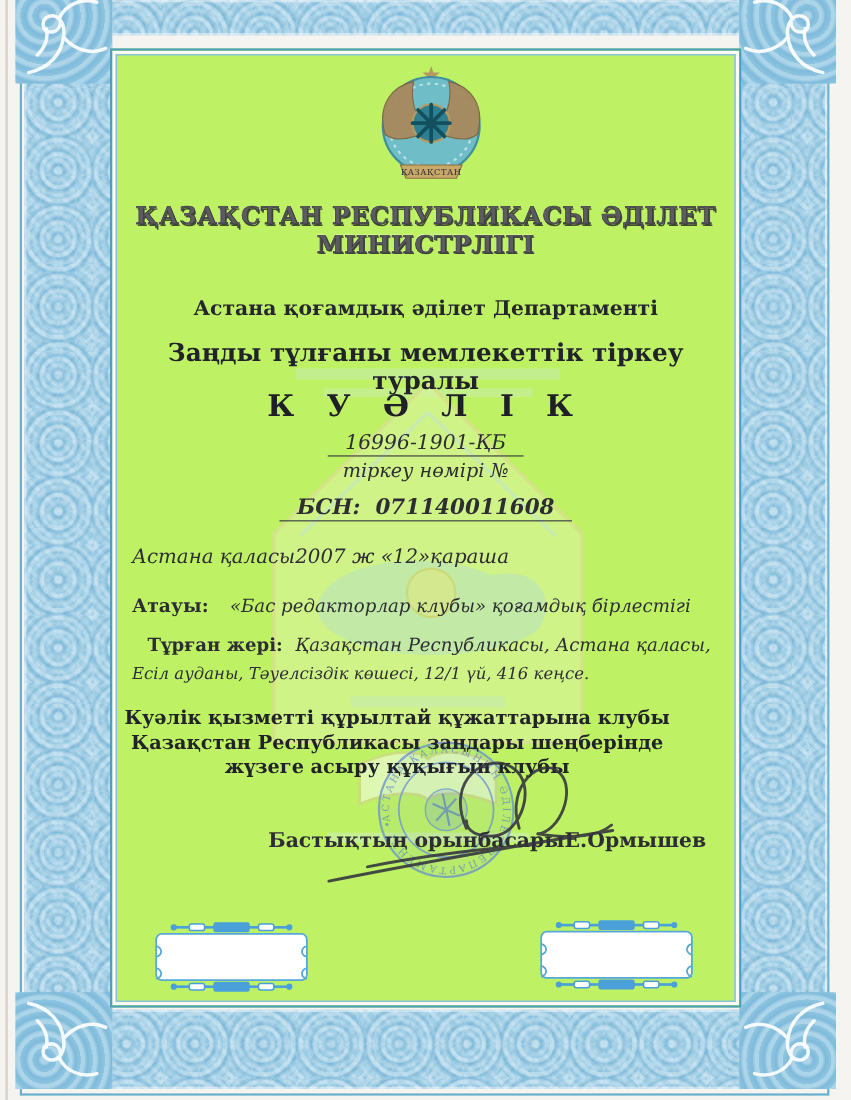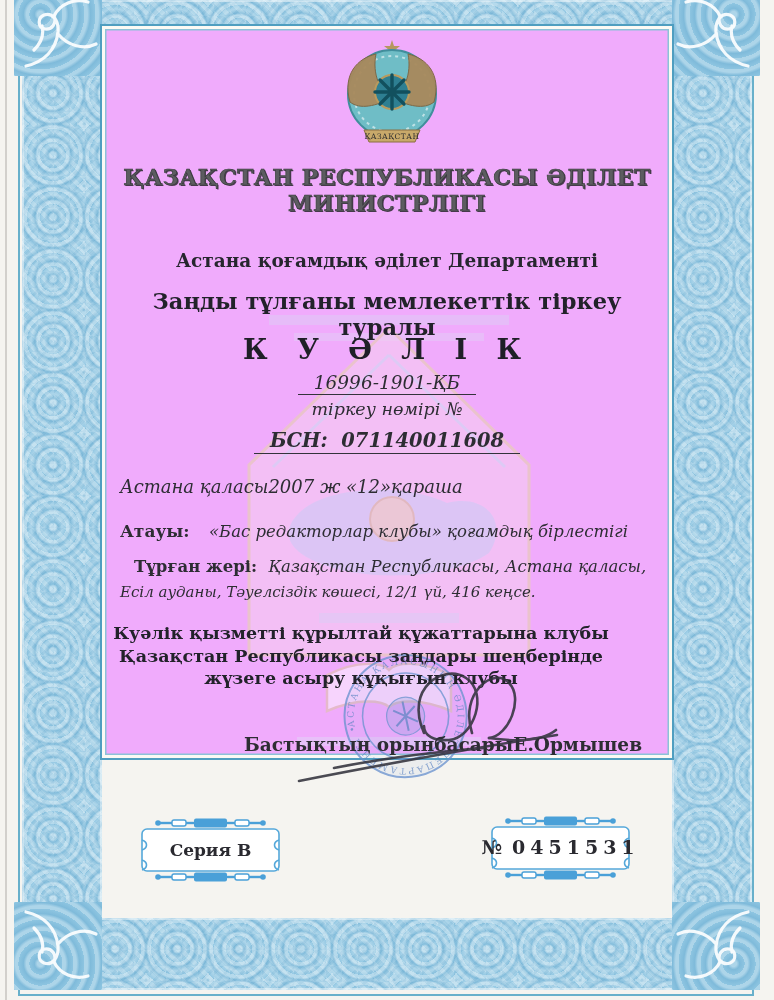--- a/index.html
+++ b/index.html
@@ -18,21 +18,21 @@
   .band-bottom{left:22px;top:918px;width:728px;height:72px;}
   .band-left{left:22px;top:0;width:80px;height:990px;}
   .band-right{left:672px;top:0;width:80px;height:990px;}
   .corner{position:absolute;width:88px;height:88px;background-color:#8ec5e1;
         background-image:repeating-radial-gradient(circle at 30% 30%, rgba(255,255,255,.28) 0 3px, rgba(92,162,202,.3) 6px, transparent 11px);}
   .corner svg{position:absolute;inset:0;}
   .c-tl{left:14px;top:-12px;}
   .c-tr{left:672px;top:-12px;transform:scaleX(-1);}
   .c-bl{left:14px;top:902px;transform:scaleY(-1);}
   .c-br{left:672px;top:902px;transform:scale(-1,-1);}
-  .content{position:absolute;left:100px;top:24px;width:574px;height:736px;background:#f0abfc;
+  .content{position:absolute;left:100px;top:44px;width:574px;height:872px;background:#bef264;
         border:2px solid #4f9ec0;box-sizing:border-box;
         box-shadow:inset 0 0 0 3px #fbfaf4, inset 0 0 0 4.5px #8cc2d8;}
   .wm{position:absolute;left:107px;top:287px;z-index:1;opacity:.55;}
   .emblem{position:absolute;left:234px;top:12px;z-index:2;}
   .row{position:absolute;left:0;right:0;z-index:3;}
   .ministry{top:138px;text-align:center;font-size:22px;font-weight:700;letter-spacing:.5px;
         color:#5c5c60;-webkit-text-stroke:.7px #3a3a3e;
         text-shadow:1.2px 1.2px 0 rgba(28,28,32,.78), -0.5px -0.5px 0 rgba(255,255,255,.55);}
   .dept{top:224px;text-align:center;font-size:18.5px;font-weight:700;color:#26262e;}
   .subject{top:262px;text-align:center;font-size:22.5px;font-weight:700;color:#22222a;}
@@ -201,21 +201,20 @@
         </g>
         <g fill="#4aa0d8">
           <rect x="28" y="59.8" width="109" height="2.4"></rect>
           <rect x="66" y="56.5" width="33" height="9" rx="2"></rect>
           <circle cx="30" cy="61" r="2.8"></circle>
             <circle cx="135" cy="61" r="2.8"></circle>
           <rect x="44" y="58" width="14" height="6" rx="2" fill="#ffffff" stroke="#4aa0d8" stroke-width="1.4"></rect>
           <rect x="107" y="58" width="14" height="6" rx="2" fill="#ffffff" stroke="#4aa0d8" stroke-width="1.4"></rect>
         </g>
       </svg>
-      <div class="txt">Серия В</div>
     </div>
 
     <div class="cart cart-r">
       <svg viewBox="0 0 165 68">
         <g stroke="#55a8da" fill="none" stroke-width="1.6">
           <rect x="14" y="13" width="137" height="42" rx="5" fill="#ffffff"></rect>
           <path d="M14,24 c6,2 6,8 0,10 M151,24 c-6,2 -6,8 0,10 M14,44 c6,2 6,8 0,10 M151,44 c-6,2 -6,8 0,10"></path>
         </g>
         <g fill="#4aa0d8">
           <rect x="28" y="5.8" width="109" height="2.4"></rect>
@@ -227,17 +226,16 @@
         </g>
         <g fill="#4aa0d8">
           <rect x="28" y="59.8" width="109" height="2.4"></rect>
           <rect x="66" y="56.5" width="33" height="9" rx="2"></rect>
           <circle cx="30" cy="61" r="2.8"></circle>
             <circle cx="135" cy="61" r="2.8"></circle>
           <rect x="44" y="58" width="14" height="6" rx="2" fill="#ffffff" stroke="#4aa0d8" stroke-width="1.4"></rect>
           <rect x="107" y="58" width="14" height="6" rx="2" fill="#ffffff" stroke="#4aa0d8" stroke-width="1.4"></rect>
         </g>
       </svg>
-      <div class="txt num"><span>№</span><span class="digits">0451531</span></div>
     </div>
 
   </div>
 </div>
 
 </body></html>

